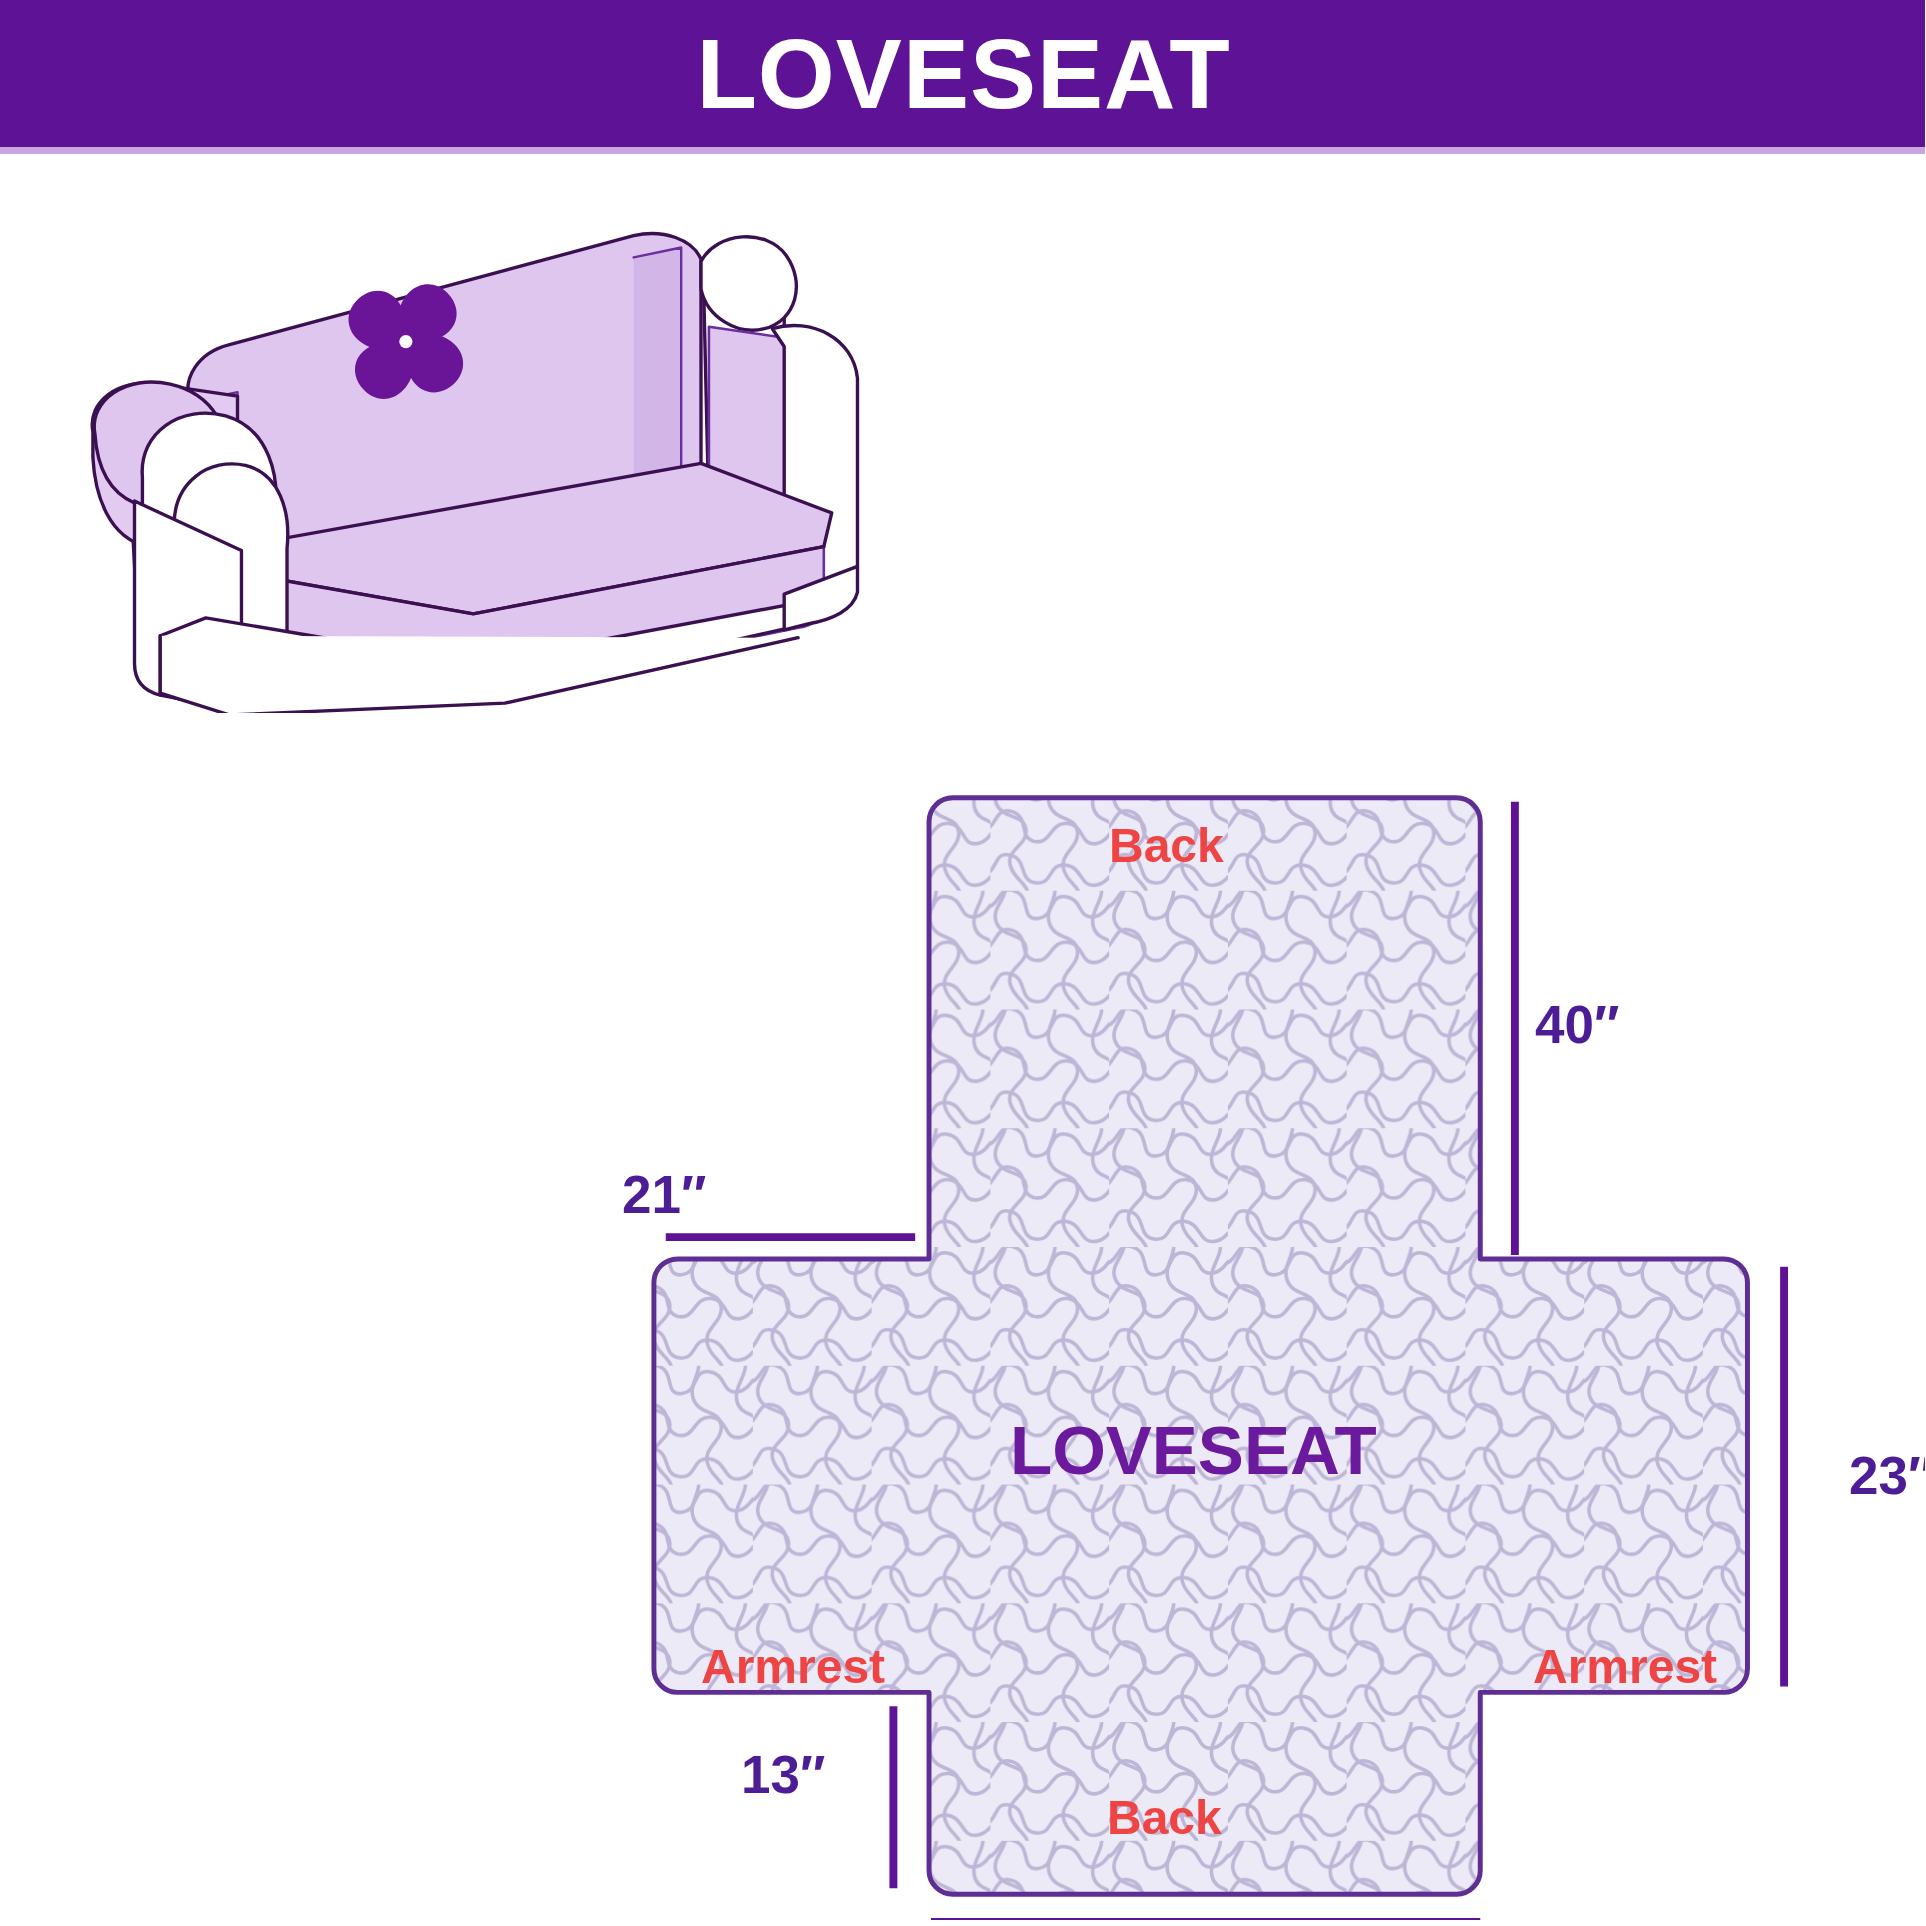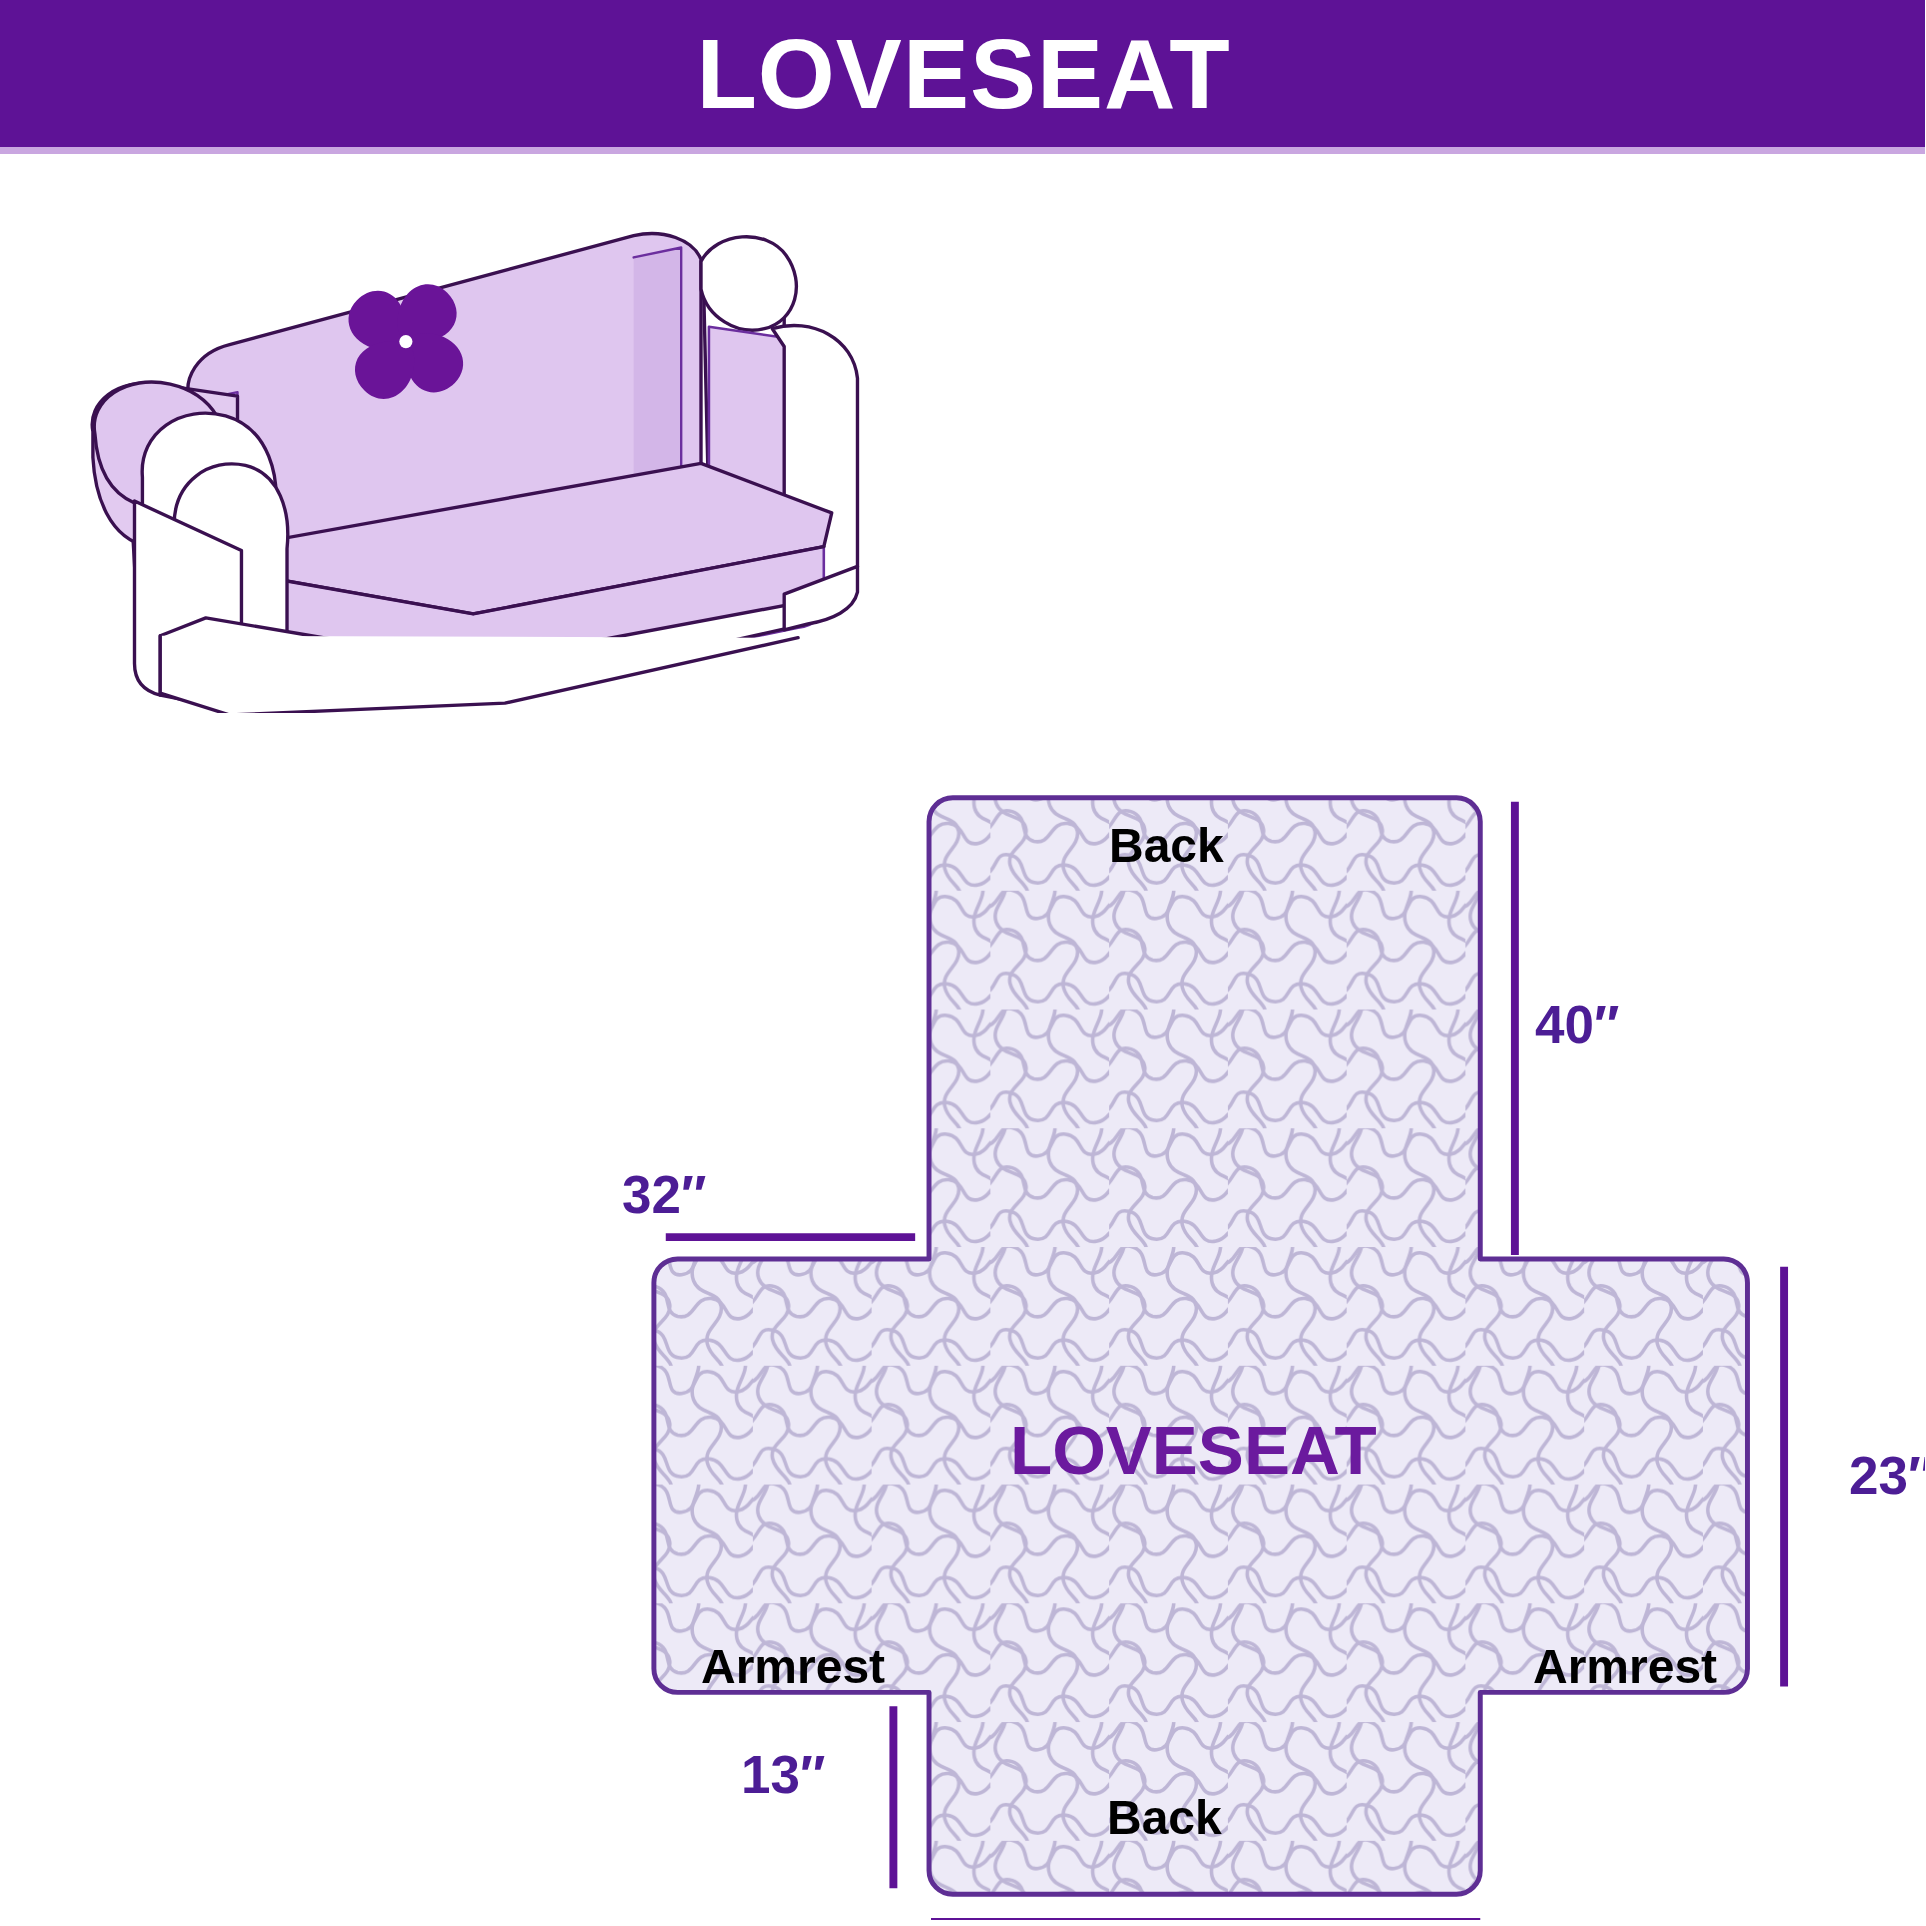--- a/index.html
+++ b/index.html
@@ -65,21 +65,21 @@
     position: absolute;
     color: #4c1d95;
     font-weight: bold;
     font-size: 53px;
     line-height: 1;
     white-space: nowrap;
     font-family: "Liberation Sans", sans-serif;
   }
   .panel-label {
     position: absolute;
-    color: #000000;
+    color: #ef4444;
     font-weight: bold;
     font-size: 48px;
     line-height: 1;
     white-space: nowrap;
     font-family: "Liberation Sans", sans-serif;
   }
   #center-label {
     position: absolute;
     color: #6B1A9E;
     font-weight: bold;
@@ -216,21 +216,21 @@
 
         <line x1="1282" y1="500" x2="1282" y2="924"></line>
 
         <line x1="382" y1="944" x2="382" y2="1128"></line>
 
         <line x1="420" y1="1162" x2="975" y2="1162"></line>
       </g>
     </svg>
 
     
-    <div class="dim-label" style="left:107px; top:396px;">32″</div>
+    <div class="dim-label" style="left:107px; top:396px;">21″</div>
 
     <div class="dim-label" style="left:1020px; top:226px;">40″</div>
 
     <div class="dim-label" style="left:1289px; top:677px;margin-left:45px;">23″</div>
 
     <div class="dim-label" style="left:226px; top:976px;">13″</div>
 
     
 
     

